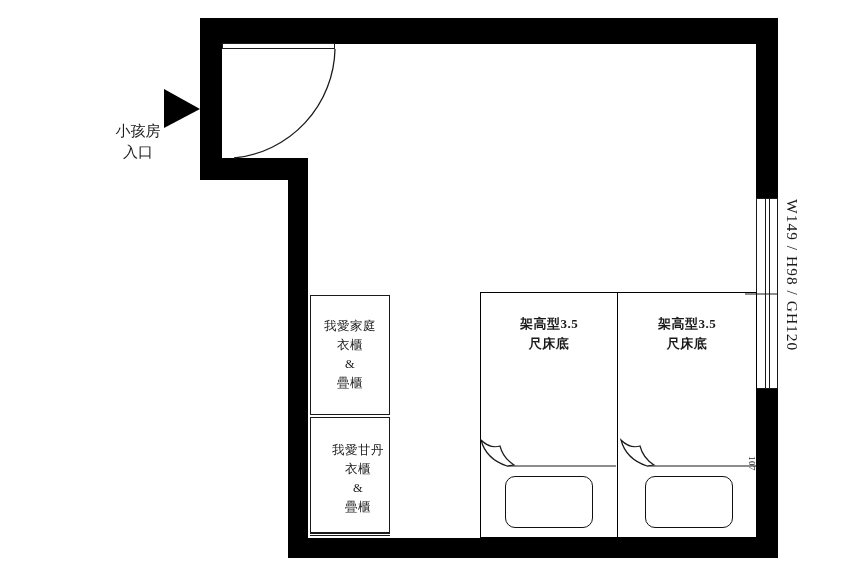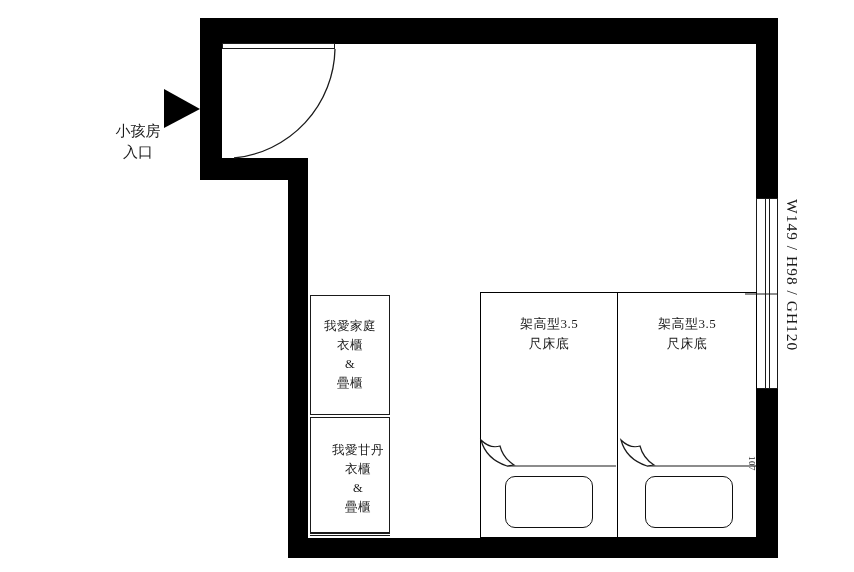--- a/index.html
+++ b/index.html
@@ -5,21 +5,21 @@
   html,body{margin:0;padding:0;background:#ffffff;}
   .canvas{
     position:relative;width:854px;height:572px;background:#ffffff;overflow:hidden;
     font-family:"Liberation Serif","DejaVu Serif",serif;color:#1a1a1a;
   }
   .wall{position:absolute;background:#000;}
   .thinbox{position:absolute;background:#fff;border:1px solid #1a1a1a;box-sizing:border-box;}
   .bed{position:absolute;background:#fff;border:1.5px solid #000;box-sizing:border-box;}
   .pillow{position:absolute;background:#fff;border:1.5px solid #111;border-radius:10px;box-sizing:border-box;}
   .label{position:absolute;text-align:center;line-height:19px;font-size:12.5px;letter-spacing:0.5px;}
-  .bedlabel{position:absolute;text-align:center;line-height:20px;font-size:13px;letter-spacing:0.5px;}
+  .bedlabel{position:absolute;text-align:center;line-height:20px;font-size:13px;letter-spacing:0.5px;font-weight:bold;}
   .entrance-label{position:absolute;left:110px;top:93px;width:56px;text-align:center;font-size:15px;line-height:21px;margin-top:28px;}
   .window-label{
     position:absolute;left:801px;top:199px;width:192px;height:18px;
     transform:rotate(90deg);transform-origin:top left;
     font-size:15.5px;letter-spacing:1px;white-space:nowrap;
   }
   .wall-note{
     position:absolute;left:757px;top:456px;width:24px;
     transform:rotate(90deg);transform-origin:top left;
     font-size:9px;letter-spacing:0.5px;white-space:nowrap;

